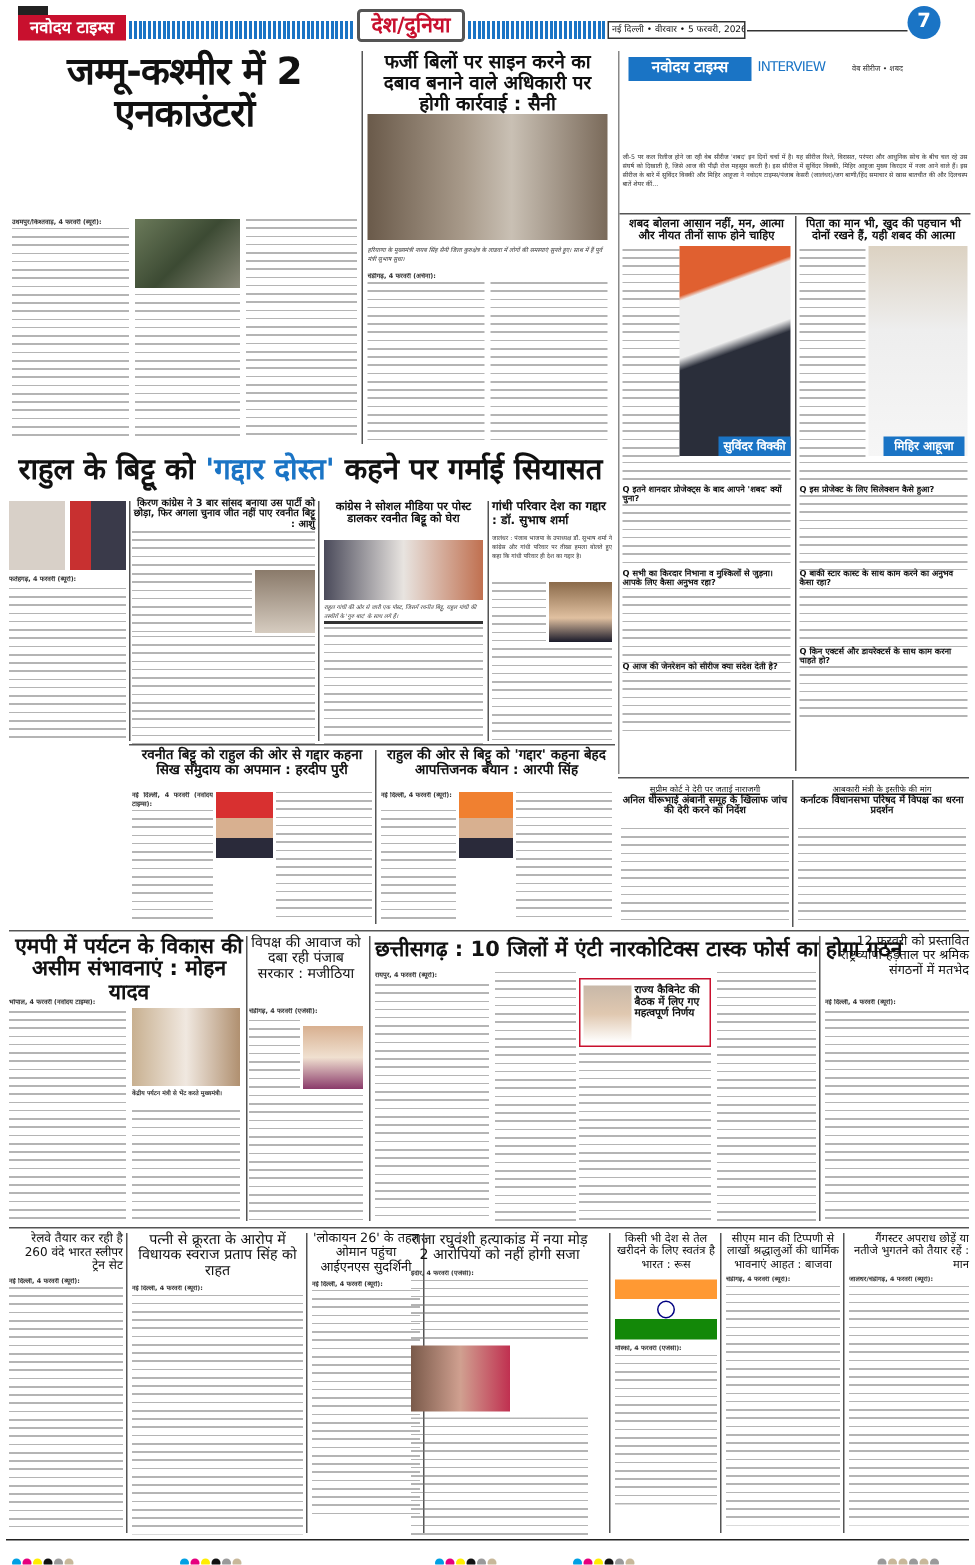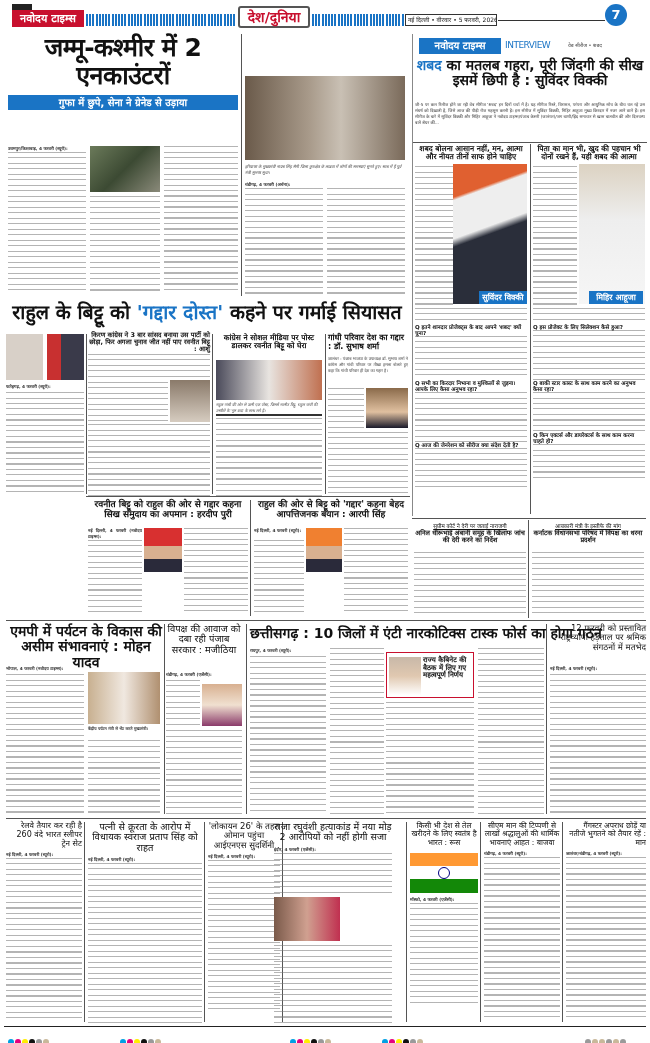--- a/index.html
+++ b/index.html
@@ -32,47 +32,44 @@
   <div class="abs stripe" style="left:86px;width:150px"></div>
   <div class="abs section">देश/दुनिया</div>
   <div class="abs stripe" style="left:312px;width:92px"></div>
   <div class="abs dateline">नई दिल्ली • वीरवार • 5 फरवरी, 2026</div>
   <div class="abs" style="left:498px;top:20px;width:107px;height:1px;background:#333"></div>
   <div class="abs pagenum">7</div>
 </div>
 
 <div class="abs" style="left:8px;top:34px;width:230px;height:262px">
   <div class="hl" style="font-size:25px;text-align:center;letter-spacing:-0.5px">जम्मू-कश्मीर में 2 एनकाउंटरों</div>
-  <div class="bluebar" style="font-size:10px;line-height:15px;margin-top:6px">गुफा में छुपे, सेना ने ग्रेनेड से उड़ाया</div>
   <div class="abs body" style="left:0;top:112px;width:78px;height:148px">
     <span style="font-weight:bold">उधमपुर/किश्तवाड़, 4 फरवरी (ब्यूरो):</span>
     <div class="bodyline" style="height:140px"></div>
   </div>
   <div class="abs photo" style="left:82px;top:112px;width:70px;height:46px"></div>
   <div class="abs bodyline" style="left:82px;top:162px;width:70px;height:98px"></div>
   <div class="abs bodyline" style="left:156px;top:112px;width:74px;height:148px"></div>
 </div>
 
 <div class="abs vrule" style="left:241px;top:34px;height:262px"></div>
 
 <div class="abs" style="left:245px;top:34px;width:160px;height:262px">
+  <div class="hl" style="font-size:12.5px;text-align:center">फर्जी बिलों पर साइन करने का दबाव बनाने वाले अधिकारी पर होगी कार्रवाई : सैनी</div>
   <div class="abs photo" style="left:0;top:42px;width:160px;height:84px;background:linear-gradient(90deg,#6a5a4a,#a89a8a 40%,#c9c0b4 60%,#7a6a5a)"></div>
   <div class="abs caption" style="left:0;top:130px;width:160px">हरियाणा के मुख्यमंत्री नायब सिंह सैनी जिला कुरुक्षेत्र के लाडवा में लोगों की समस्याएं सुनते हुए। साथ में हैं पूर्व मंत्री सुभाष सुधा।</div>
   <div class="abs body" style="left:0;top:148px;width:160px;font-weight:bold">चंडीगढ़, 4 फरवरी (अर्चना):</div>
   <div class="abs bodyline" style="left:0;top:154px;width:78px;height:106px"></div>
   <div class="abs bodyline" style="left:82px;top:154px;width:78px;height:106px"></div>
 </div>
 
 <div class="abs" style="left:412px;top:34px;width:234px;height:482px;border-left:1px solid #888">
   <div class="abs" style="left:6px;top:4px;width:82px;height:16px;background:#1a74c5;color:#fff;font-weight:bold;font-size:10px;text-align:center;line-height:16px">नवोदय टाइम्स</div>
   <div class="abs" style="left:92px;top:6px;font-size:9px;color:#1a74c5;letter-spacing:-0.5px">INTERVIEW</div>
   <div class="abs" style="left:155px;top:8px;font-size:5px;color:#333">वेब सीरीज • शबद</div>
-  <div class="abs hl" style="left:2px;top:24px;width:230px;font-size:14px;text-align:center">
-    <span style="color:#1a74c5">शबद</span><span> का मतलब गहरा, पूरी जिंदगी की सीख इसमें छिपी है : सुविंदर विक्की</span>
-  </div>
   <div class="abs body" style="left:2px;top:68px;width:230px;height:37px;font-size:4.2px">जी-5 पर कल रिलीज होने जा रही वेब सीरीज 'शबद' इन दिनों चर्चा में है। यह सीरीज रिश्ते, विरासत, परंपरा और आधुनिक सोच के बीच चल रहे उस संघर्ष को दिखाती है, जिसे आज की पीढ़ी रोज महसूस करती है। इस सीरीज में सुविंदर विक्की, मिहिर आहूजा मुख्य किरदार में नजर आने वाले हैं। इस सीरीज के बारे में सुविंदर विक्की और मिहिर आहूजा ने नवोदय टाइम्स/पंजाब केसरी (जालंधर)/जग बाणी/हिंद समाचार से खास बातचीत की और दिलचस्प बातें शेयर कीं...</div>
   <div class="abs hrule" style="left:0;top:108px;width:234px"></div>
   <div class="abs vrule" style="left:117px;top:110px;height:370px"></div>
 
   <div class="abs hl" style="left:2px;top:111px;width:112px;font-size:7.5px;text-align:center">शबद बोलना आसान नहीं, मन, आत्मा और नीयत तीनों साफ होने चाहिए</div>
   <div class="abs hl" style="left:120px;top:111px;width:112px;font-size:7.5px;text-align:center">पिता का मान भी, खुद की पहचान भी दोनों रखने हैं, यही शबद की आत्मा</div>
 
   <div class="abs" style="left:40px;top:130px;width:74px;height:140px;background:linear-gradient(160deg,#e06030 0 20%,#eee 22% 45%,#2a2e3a 50%)"></div>
   <div class="abs name-tag" style="left:66px;top:257px;width:48px">सुविंदर विक्की</div>
   <div class="abs bodyline" style="left:2px;top:132px;width:38px;height:140px"></div>

